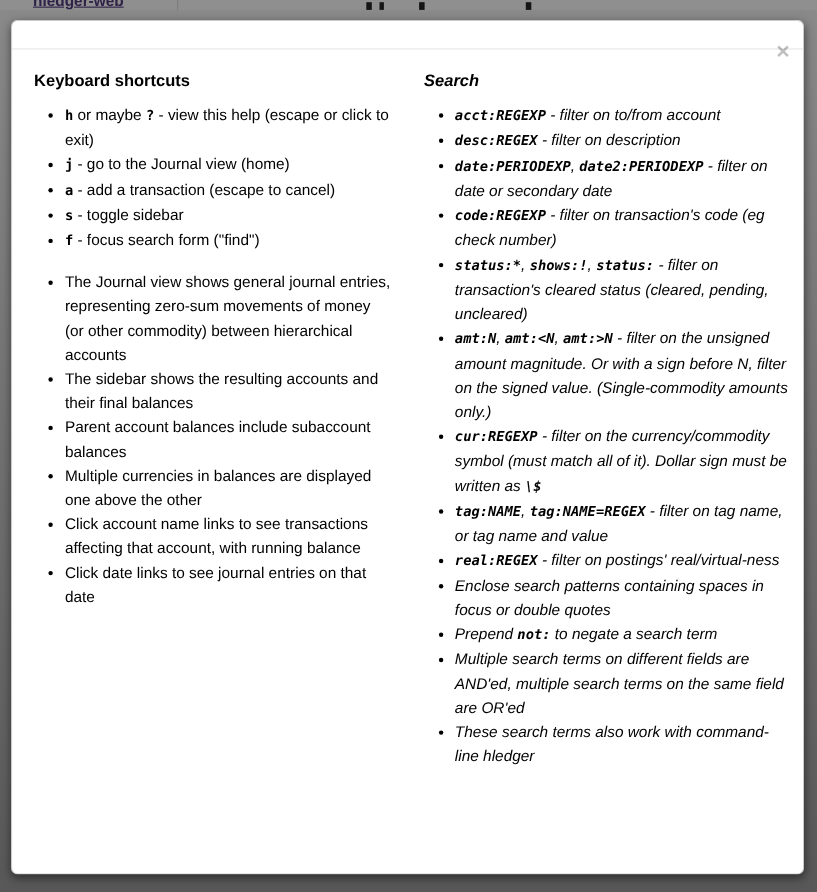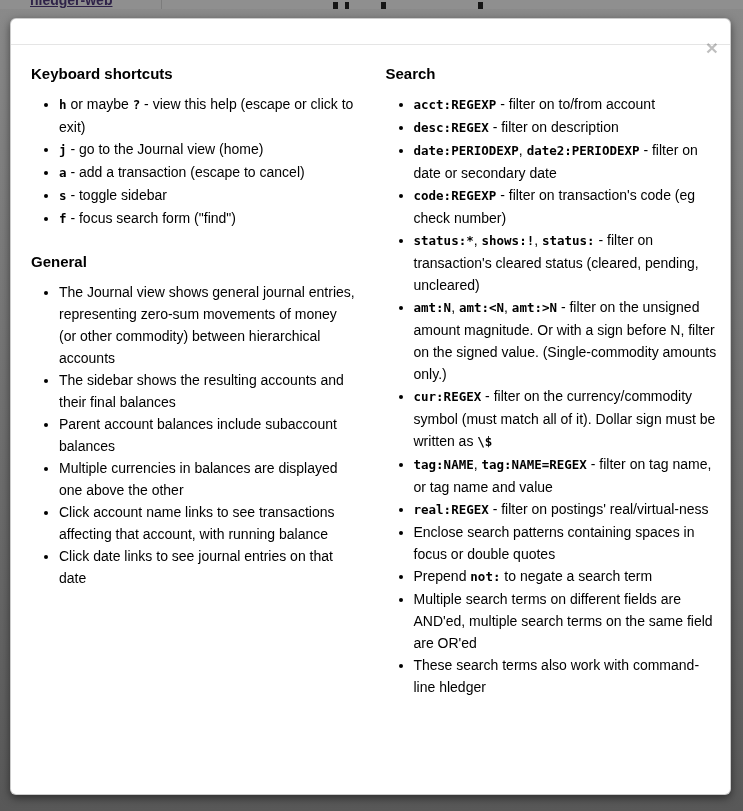--- a/index.html
+++ b/index.html
@@ -49,21 +49,21 @@
     font-size: 21px; font-weight: bold; line-height: 1;
     color: #000; opacity: .25; cursor: pointer;
     font-family: "Liberation Sans", sans-serif;
   }
   .modal-body {
     display: flex; align-items: flex-start;
     padding: 20px 0 0 0;
   }
   .col { width: 50%; }
   .col-left  { padding: 0 15px 0 20px; }
-  .col-right { padding: 0 13px 0 15px; }
+  .col-right { padding: 0 13px 0 15px; font-style: italic; }
   .section-heading {
     font-size: 15px; font-weight: bold; line-height: 18px;
     margin: 0 0 10px 0;
   }
   .section-heading + ul + .section-heading { margin-top: 23px; }
   ul.help-list {
     margin: 0 0 15px 0; padding: 0 0 0 28px;
     list-style: disc outside;
   }
   ul.help-list li {
@@ -95,40 +95,39 @@
   <div class="modal-body">
     <div class="col col-left">
         <div class="section-heading">Keyboard shortcuts</div>
         <ul class="help-list">
           <li><span class="code">h</span><span class="txt"> or maybe </span><span class="code">?</span><span class="txt"> - view this help (escape or click to exit)</span></li>
           <li><span class="code">j</span><span class="txt"> - go to the Journal view (home)</span></li>
           <li><span class="code">a</span><span class="txt"> - add a transaction (escape to cancel)</span></li>
           <li><span class="code">s</span><span class="txt"> - toggle sidebar</span></li>
           <li><span class="code">f</span><span class="txt"> - focus search form ("find")</span></li>
         </ul>
-        <div class="section-heading">General</div>
         <ul class="help-list">
           <li><span class="txt">The Journal view shows general journal entries, representing zero-sum movements of money (or other commodity) between hierarchical accounts</span></li>
           <li><span class="txt">The sidebar shows the resulting accounts and their final balances</span></li>
           <li><span class="txt">Parent account balances include subaccount balances</span></li>
           <li><span class="txt">Multiple currencies in balances are displayed one above the other</span></li>
           <li><span class="txt">Click account name links to see transactions affecting that account, with running balance</span></li>
           <li><span class="txt">Click date links to see journal entries on that date</span></li>
         </ul>
       </div>
     <div class="col col-right">
         <div class="section-heading">Search</div>
         <ul class="help-list">
           <li><span class="code">acct:REGEXP</span><span class="txt"> - filter on to/from account</span></li>
           <li><span class="code">desc:REGEX</span><span class="txt"> - filter on description</span></li>
           <li><span class="code">date:PERIODEXP</span><span class="txt">, </span><span class="code">date2:PERIODEXP</span><span class="txt"> - filter on date or secondary date</span></li>
           <li><span class="code">code:REGEXP</span><span class="txt"> - filter on transaction's code (eg check number)</span></li>
           <li><span class="code">status:*</span><span class="txt">, </span><span class="code">shows:!</span><span class="txt">, </span><span class="code">status:</span><span class="txt"> - filter on transaction's cleared status (cleared, pending, uncleared)</span></li>
           <li><span class="code">amt:N</span><span class="txt">, </span><span class="code">amt:&lt;N</span><span class="txt">, </span><span class="code">amt:&gt;N</span><span class="txt"> - filter on the unsigned amount magnitude. Or with a sign before N, filter on the signed value. (Single-commodity amounts only.)</span></li>
-          <li><span class="code">cur:REGEX</span><span class="txt"> - filter on the currency/commodity symbol (must match all of it). Dollar sign must be written as </span><span class="code">\$</span></li>
+          <li><span class="code">cur:REGEXP</span><span class="txt"> - filter on the currency/commodity symbol (must match all of it). Dollar sign must be written as </span><span class="code">\$</span></li>
           <li><span class="code">tag:NAME</span><span class="txt">, </span><span class="code">tag:NAME=REGEX</span><span class="txt"> - filter on tag name, or tag name and value</span></li>
           <li><span class="code">real:REGEX</span><span class="txt"> - filter on postings' real/virtual-ness</span></li>
           <li><span class="txt">Enclose search patterns containing spaces in focus or double quotes</span></li>
           <li><span class="txt">Prepend </span><span class="code">not:</span><span class="txt"> to negate a search term</span></li>
           <li><span class="txt">Multiple search terms on different fields are AND'ed, multiple search terms on the same field are OR'ed</span></li>
           <li><span class="txt">These search terms also work with command-line hledger</span></li>
         </ul>
       </div>
   </div>
 </div>

